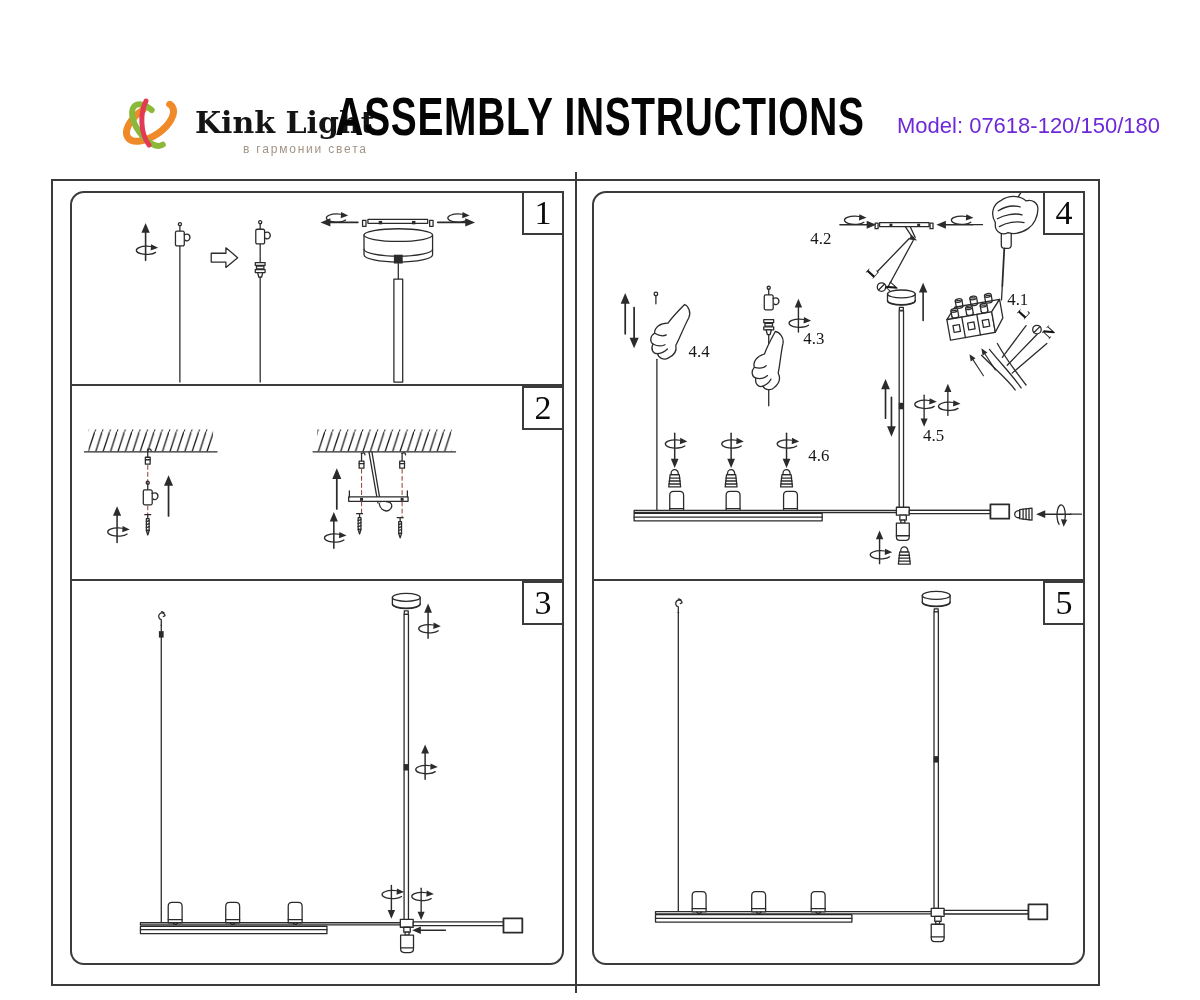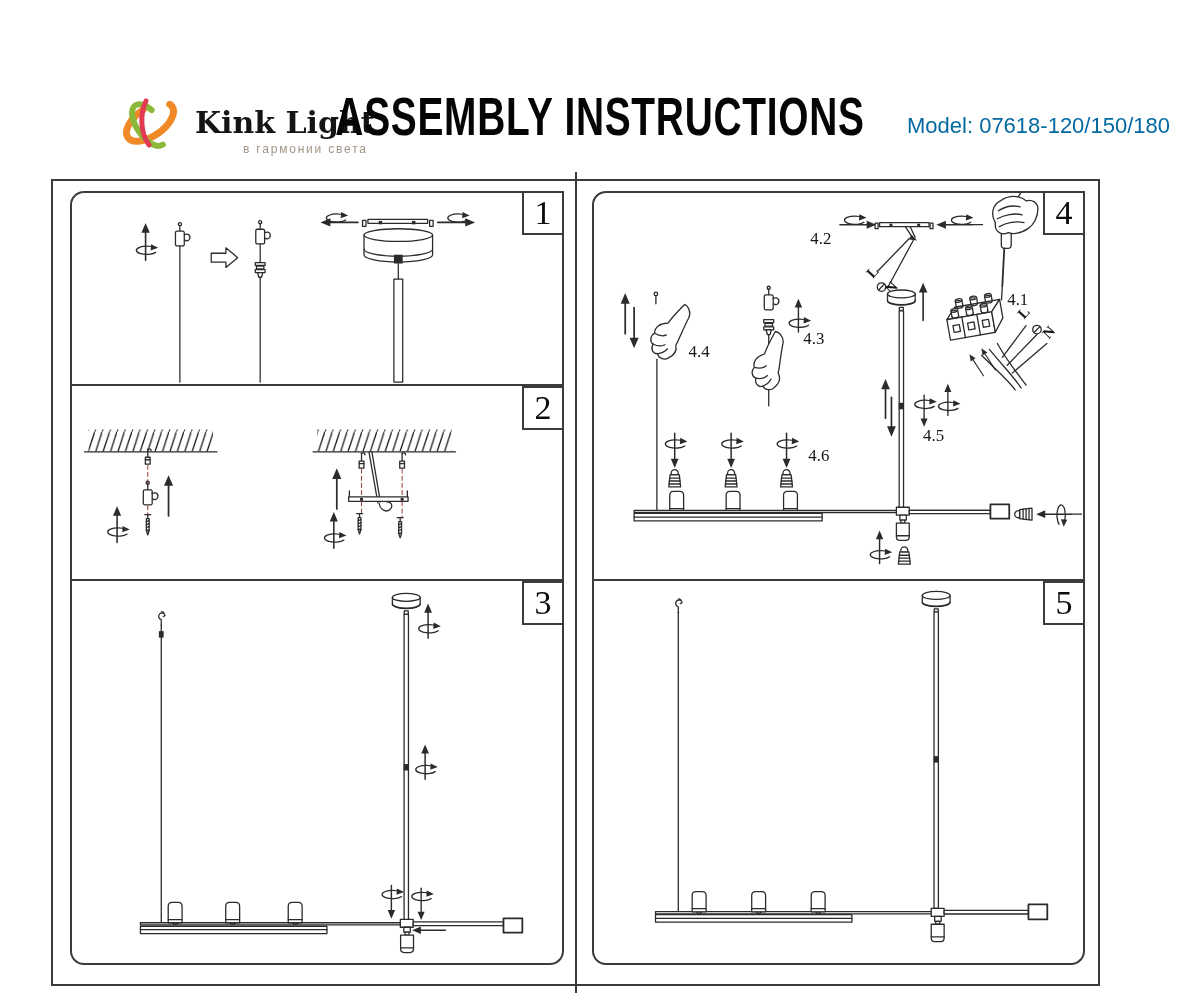--- a/index.html
+++ b/index.html
@@ -14,21 +14,21 @@
 
   
   #logo{position:absolute; left:112px; top:50px;}
   .brand-name{position:absolute; left:195px; top:64px; font-family:"DejaVu Serif",serif;
               font-weight:700; font-size:30px; color:#141414; white-space:nowrap;}
   .brand-tagline{position:absolute; left:198px; top:101px; font-size:12px; letter-spacing:1.8px;
               color:var(--tagline); white-space:nowrap;padding-left:45px;}
   .page-title{position:absolute; left:0; top:48px; width:1200px; text-align:center;
               font-size:54px; font-weight:700; line-height:1; color:#050505;
               transform:scaleX(0.72); letter-spacing:1px; white-space:nowrap;}
-  .model-label{position:absolute; right:30px; top:72px; font-size:22px; color:#0369a1; white-space:nowrap;}
+  .model-label{position:absolute; right:40px; top:72px; font-size:22px; color:#6d28d9; white-space:nowrap;}
 
   
   #board{position:absolute; left:51px; top:138px; width:1049px; height:807px;
          border:2px solid var(--border); background:#fff;}
   #divider{position:absolute; left:522px; top:-9px; width:2px; height:calc(100% + 18px);
          background:var(--border);}
   .panel{position:absolute; border:2px solid var(--border); background:#fff;}
   #p1{left:17px; top:10px;  width:494px; height:195px; border-radius:14px 14px 0 0;}
   #p2{left:17px; top:205px; width:494px; height:195px; border-top:none;}
   #p3{left:17px; top:400px; width:494px; height:384px; border-top:none; border-radius:0 0 14px 14px;}

